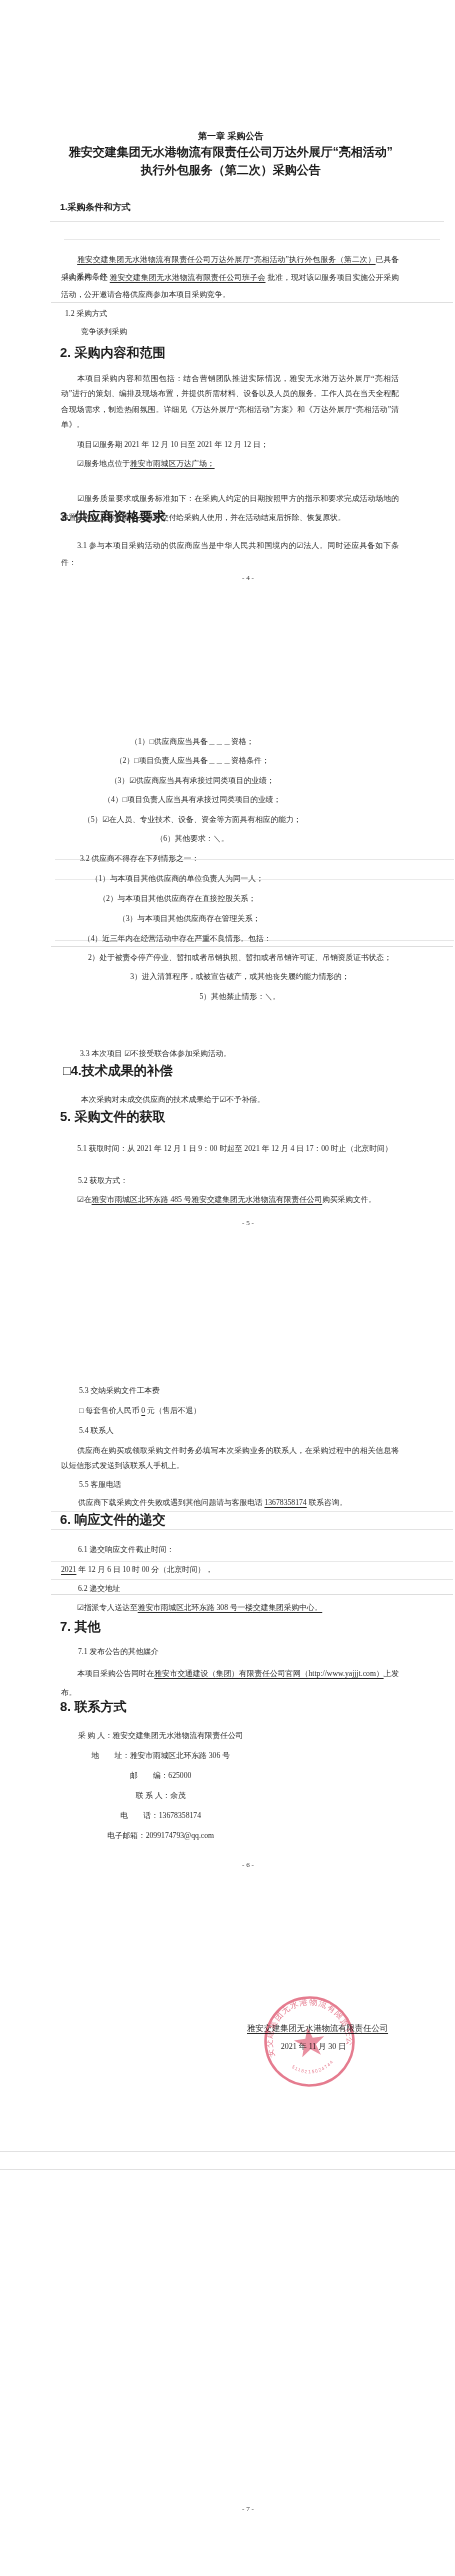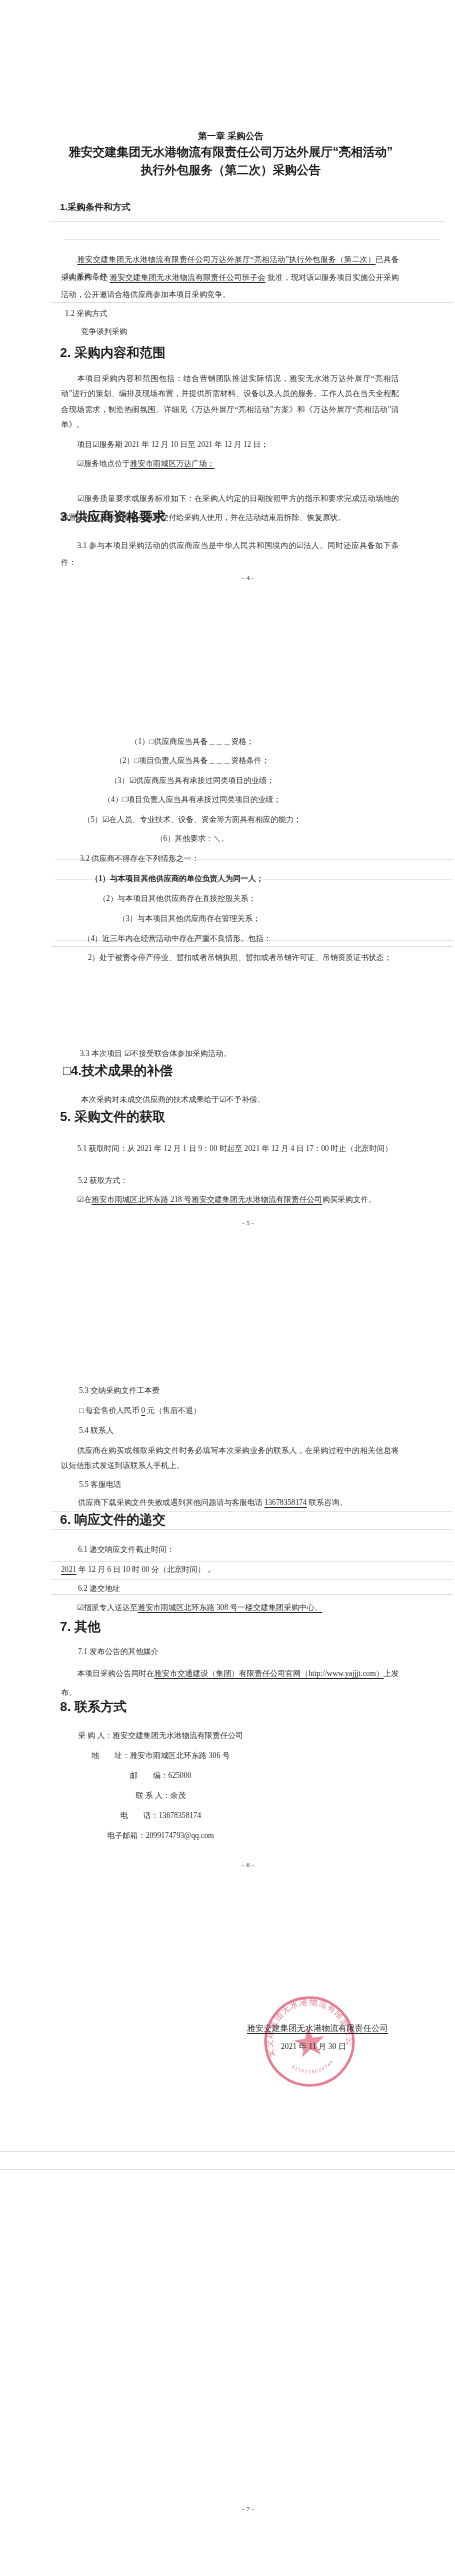--- a/index.html
+++ b/index.html
@@ -65,37 +65,39 @@
   <div>（1）□供应商应当具备＿＿＿资格；</div>
   <div>（2）□项目负责人应当具备＿＿＿资格条件；</div>
   <div>（3）☑供应商应当具有承接过同类项目的业绩；</div>
   <div>（4）□项目负责人应当具有承接过同类项目的业绩；</div>
   <div>（5）☑在人员、专业技术、设备、资金等方面具有相应的能力；</div>
   <div>（6）其他要求：＼。</div>
 </div>
 
 <div class="abs body-t" style="left:80px;top:853px;">3.2 供应商不得存在下列情形之一：</div>
 <div class="abs body-t list" style="left:83px;top:869px;line-height:20px;">
-  <div style="line-height:20px;height:20px;font-weight:bold;">（1）与本项目其他供应商的单位负责人为同一人；</div>
+  <div style="line-height:20px;height:20px;">（1）与本项目其他供应商的单位负责人为同一人；</div>
   <div style="line-height:20px;height:20px;">（2）与本项目其他供应商存在直接控股关系；</div>
   <div style="line-height:20px;height:20px;margin-left:24px;">（3）与本项目其他供应商存在管理关系；</div>
   <div style="line-height:20px;height:20px;">（4）近三年内在经营活动中存在严重不良情形。包括：</div>
 </div>
 <div class="abs body-t list" style="left:88px;top:948px;">
   <div>2）处于被责令停产停业、暂扣或者吊销执照、暂扣或者吊销许可证、吊销资质证书状态；</div>
+  <div>3）进入清算程序，或被宣告破产，或其他丧失履约能力情形的；</div>
+  <div>5）其他禁止情形：＼。</div>
 </div>
 <div class="abs body-t" style="left:80px;top:1048px;">3.3 本次项目 ☑不接受联合体参加采购活动。</div>
 
 <div class="abs hd h-sec" style="left:63px;top:1062px;">□4.技术成果的补偿</div>
 <div class="abs body-t" style="left:81px;top:1094px;">本次采购对未成交供应商的技术成果给于☑不予补偿。</div>
 
 <div class="abs hd h-sec" style="left:60px;top:1108px;">5. 采购文件的获取</div>
 <div class="abs body-t para ind" style="left:61px;top:1140px;line-height:17px;">5.1 获取时间：从 2021 年 12 月 1 日 9：00 时起至 2021 年 12 月 4 日 17：00 时止（北京时间）</div>
 <div class="abs body-t" style="left:78px;top:1175px;">5.2 获取方式：</div>
-<div class="abs body-t" style="left:77px;top:1194px;"><span>☑在</span><span class="u">雅安市雨城区北环东路 218 号雅安交建集团无水港物流有限责任公司</span><span>购买采购文件。</span></div>
+<div class="abs body-t" style="left:77px;top:1194px;"><span>☑在</span><span class="u">雅安市雨城区北环东路 485 号雅安交建集团无水港物流有限责任公司</span><span>购买采购文件。</span></div>
 <div class="abs ftr ctr" style="left:40px;top:1219px;width:416px;">- 5 -</div>
 
 <div class="abs body-t" style="left:79px;top:1385px;">5.3 交纳采购文件工本费</div>
 <div class="abs body-t" style="left:79px;top:1405px;"><span>□ 每套售价人民币 </span><span class="u">0</span><span> 元（售后不退）</span></div>
 <div class="abs body-t" style="left:79px;top:1425px;">5.4 联系人</div>
 <div class="abs body-t para ind" style="left:61px;top:1443px;line-height:15px;">供应商在购买或领取采购文件时务必填写本次采购业务的联系人，在采购过程中的相关信息将以短信形式发送到该联系人手机上。</div>
 <div class="abs body-t" style="left:79px;top:1479px;">5.5 客服电话</div>
 <div class="abs body-t" style="left:78px;top:1497px;"><span>供应商下载采购文件失败或遇到其他问题请与客服电话 </span><span class="u">13678358174</span><span> 联系咨询。</span></div>
 
 <div class="abs hd h-sec" style="left:60px;top:1511px;">6. 响应文件的递交</div>

